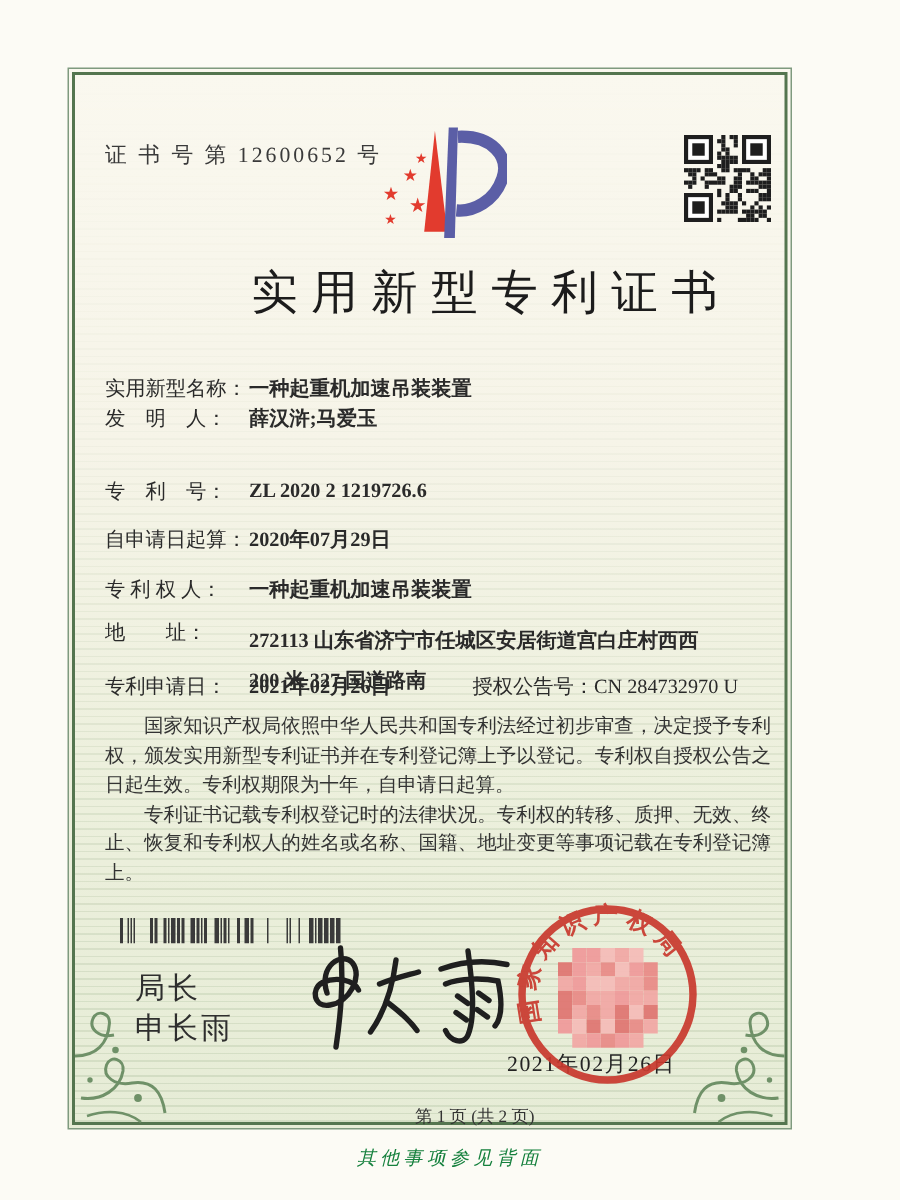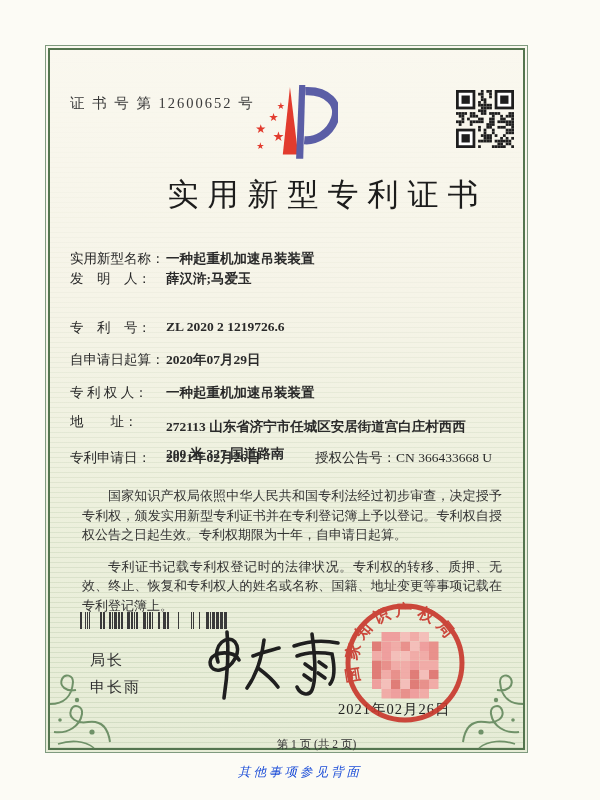--- a/index.html
+++ b/index.html
@@ -34,35 +34,35 @@
   .fields{position:absolute;left:20px;top:0;width:445px;font-size:13.5px;}
   .row{position:absolute;left:0;display:flex;}
   .row .lbl{width:96px;flex:none;white-space:nowrap;}
   .row .val{white-space:nowrap;font-weight:bold;}
   .row .val.wrap{white-space:normal;width:318px;line-height:27px;}
   .grant-no{position:absolute;left:245px;top:0;white-space:nowrap;}
   .paras{
     position:absolute;left:20px;top:424px;width:444px;
     font-size:13px;line-height:19.5px;text-align:justify;color:#333;
   }
-  .paras p{margin:12px;text-indent:2em;}
+  .paras p{margin:0;text-indent:2em;}
   .barcode{position:absolute;left:30px;top:562px;width:152px;height:17px;}
   .director{position:absolute;left:40px;top:596px;font-family:"Liberation Sans","DejaVu Sans",sans-serif;
-    font-size:15px;color:#2e2e2e;line-height:27px;letter-spacing:2px;}
+    font-size:20px;color:#2e2e2e;line-height:27px;letter-spacing:2px;}
   .signature{position:absolute;left:146px;top:572px;width:160px;height:88px;}
   .seal{position:absolute;left:292px;top:550px;width:126px;height:126px;opacity:.92;}
   .seal-date{position:absolute;left:288px;top:650px;width:134px;font-size:14.5px;color:#222;
     letter-spacing:1px;white-space:nowrap;}
   .page-info{position:absolute;left:0;top:687px;width:100%;text-align:center;font-size:11.5px;color:#333;margin-left:30px;}
   .flourish{position:absolute;width:86px;height:86px;}
   .flourish.bl{left:-6px;bottom:-8px;}
   .flourish.br{right:-6px;bottom:-8px;transform:scaleX(-1);}
   .footer-note{
     position:absolute;left:0;top:764px;width:100%;text-align:center;
-    font-size:12.5px;color:#1d4ed8;letter-spacing:3px;font-style:italic;
+    font-size:12.5px;color:#15803d;letter-spacing:3px;font-style:italic;
   }
 </style>
 </head>
 <body>
 
 <div class="frame">
   <div class="frame-inner">
     <div class="waves"></div>
 
     <div class="cert-no">证 书 号 第 12600652 号</div>
@@ -251,21 +251,21 @@
         <span class="val">一种起重机加速吊装装置</span>
       </div>
       <div class="row" style="top:363px">
         <span class="lbl">地　　址：</span>
         <span class="val wrap">272113 山东省济宁市任城区安居街道宫白庄村西西 200 米 327 国道路南</span>
       </div>
       <div class="row" style="top:399px">
         <span class="lbl">专利申请日：</span>
         <span class="val">2021年02月26日</span>
         <span class="grant-no">
-          <span>授权公告号：</span><span>CN 366433668 U</span>
+          <span>授权公告号：</span><span>CN 284732970 U</span>
         </span>
       </div>
     </div>
 
     <div class="paras">
       <p>国家知识产权局依照中华人民共和国专利法经过初步审查，决定授予专利权，颁发实用新型专利证书并在专利登记簿上予以登记。专利权自授权公告之日起生效。专利权期限为十年，自申请日起算。</p>
       <p>专利证书记载专利权登记时的法律状况。专利权的转移、质押、无效、终止、恢复和专利权人的姓名或名称、国籍、地址变更等事项记载在专利登记簿上。</p>
     </div>
 
     <div class="barcode">

